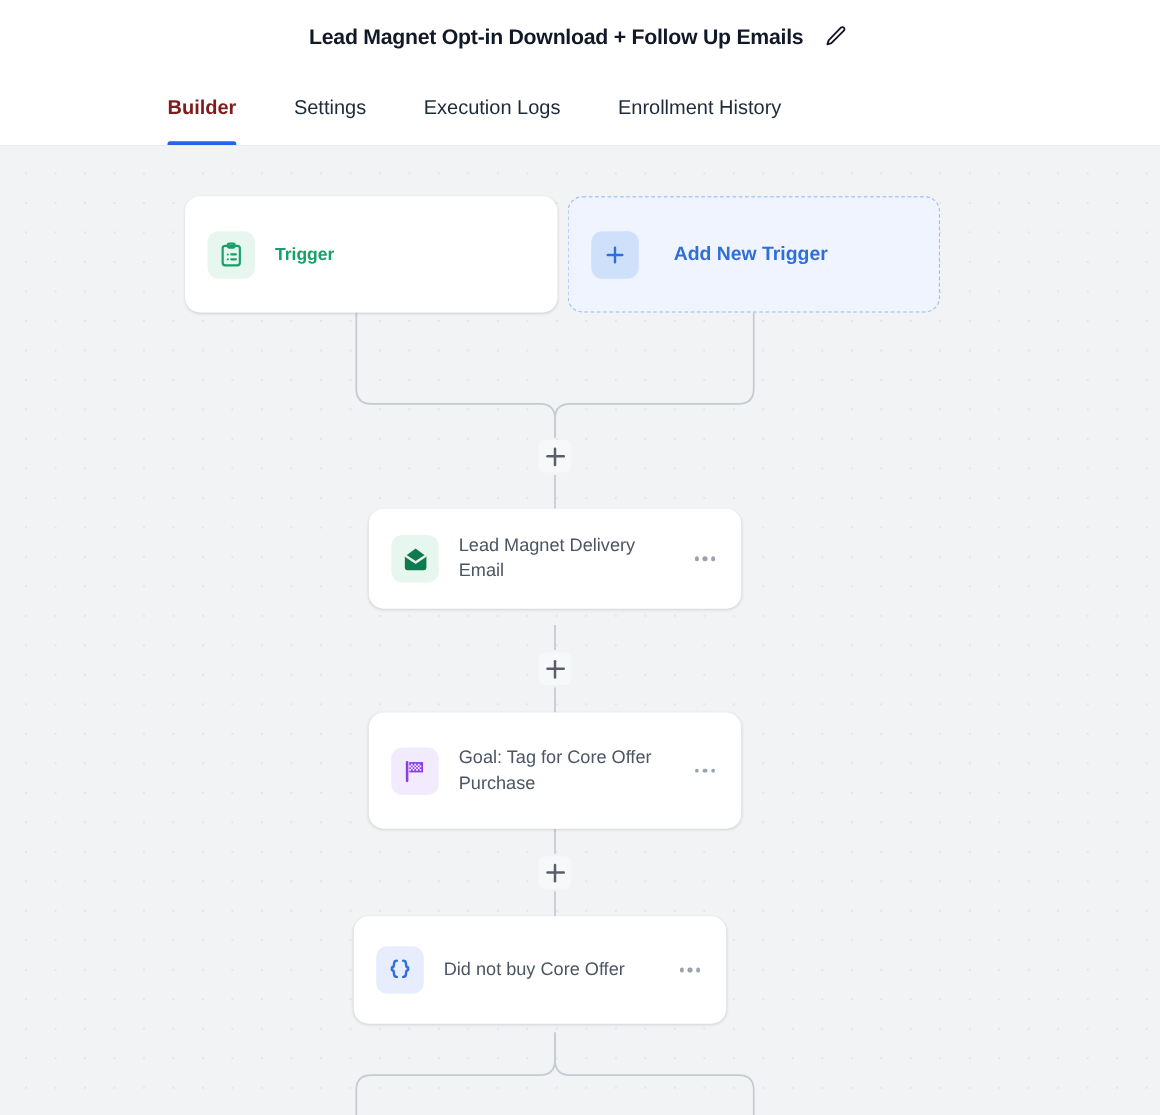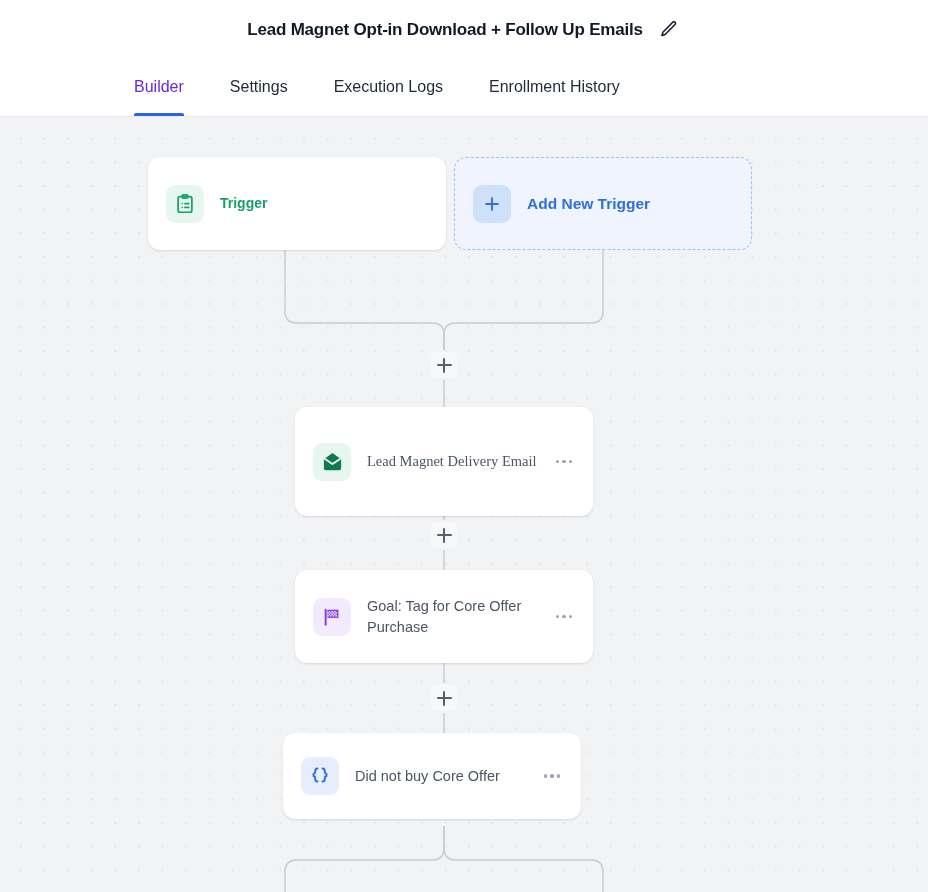--- a/index.html
+++ b/index.html
@@ -69,21 +69,21 @@
     font-size: 16px;
     color: #1f2937;
     cursor: pointer;
     position: relative;
     padding-bottom: 2px;
     white-space: nowrap;
     background: transparent;
     border: none;
     font-family: inherit;
   }
-  .tab.active { color: #6d28d9; font-weight: 400; }
+  .tab.active { color: #7f1d1d; font-weight: 700; }
   .tab.active::after {
     content: "";
     position: absolute;
     left: 0; right: 0; bottom: 0;
     height: 3px;
     background: #2563eb;
     border-radius: 2px 2px 0 0;
   }
 
   
@@ -178,24 +178,24 @@
   #node-add-trigger {
     left: 454px; top: 40px; width: 298px; height: 93px;
     background: #eff4fe;
     border: 1.6px dashed #9cbdf5;
     box-shadow: none;
   }
   #node-add-trigger .add-label {
     font-size: 15.5px;
     font-weight: 600;
     color: #2f6fd8;
-    margin-left: 16px;
-  }
-
-  #node-email { left: 295px; top: 290px; width: 298px; height: 109px; font-family: Liberation Serif, serif; }
+    margin-left: 28px;
+  }
+
+  #node-email { left: 295px; top: 290px; width: 298px; height: 80px; }
   #node-goal  { left: 295px; top: 453px; width: 298px; height: 93px; }
   #node-cond  { left: 283px; top: 616px; width: 298px; height: 86px; }
 
   
   .plus-btn {
     position: absolute;
     width: 26px;
     height: 26px;
     background: #f7f8fa;
     border: none;

